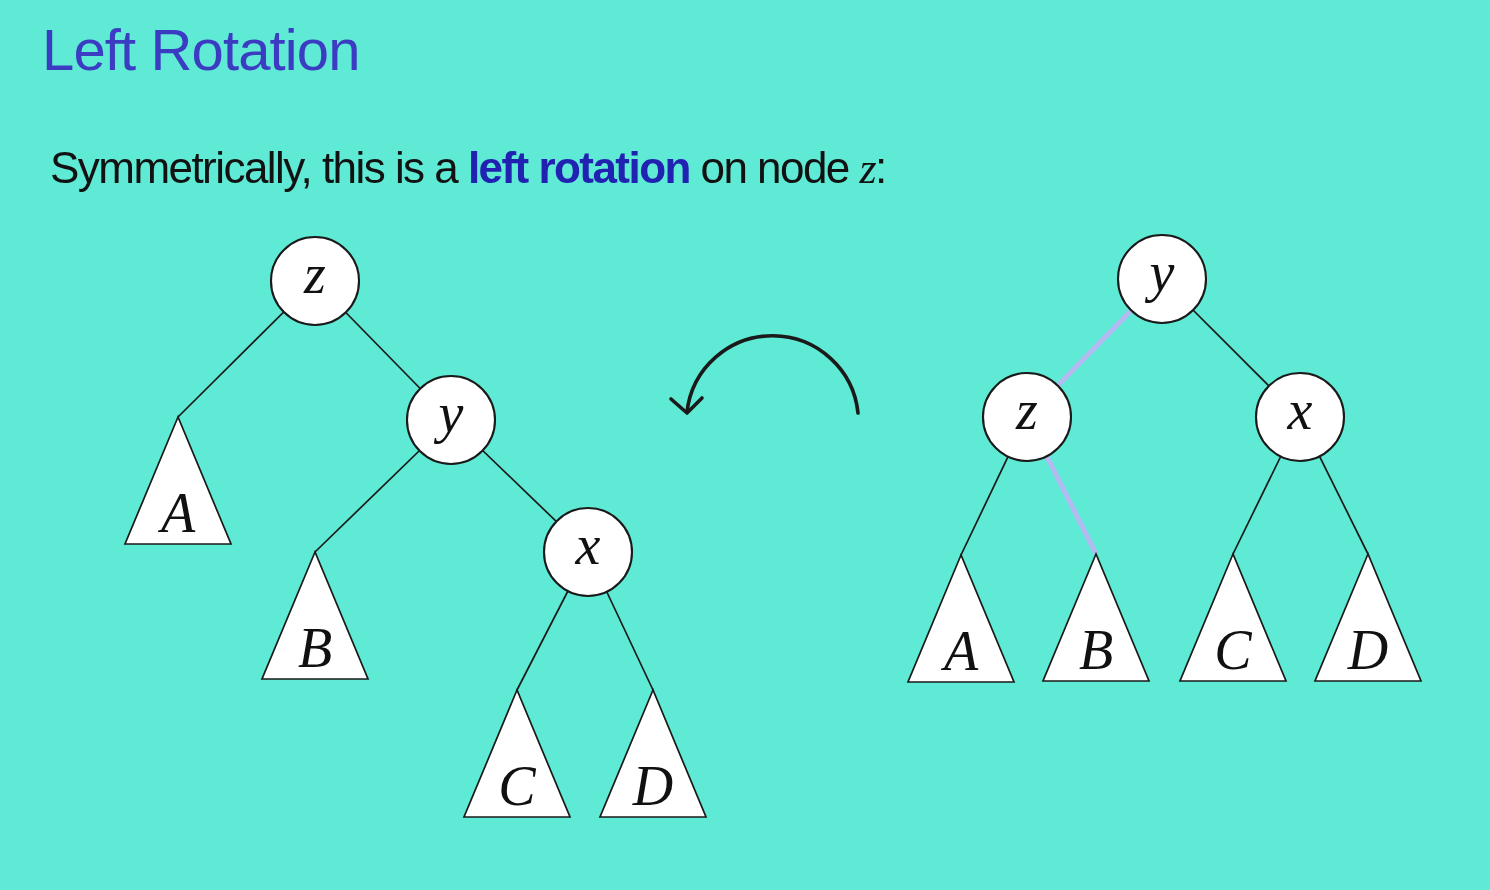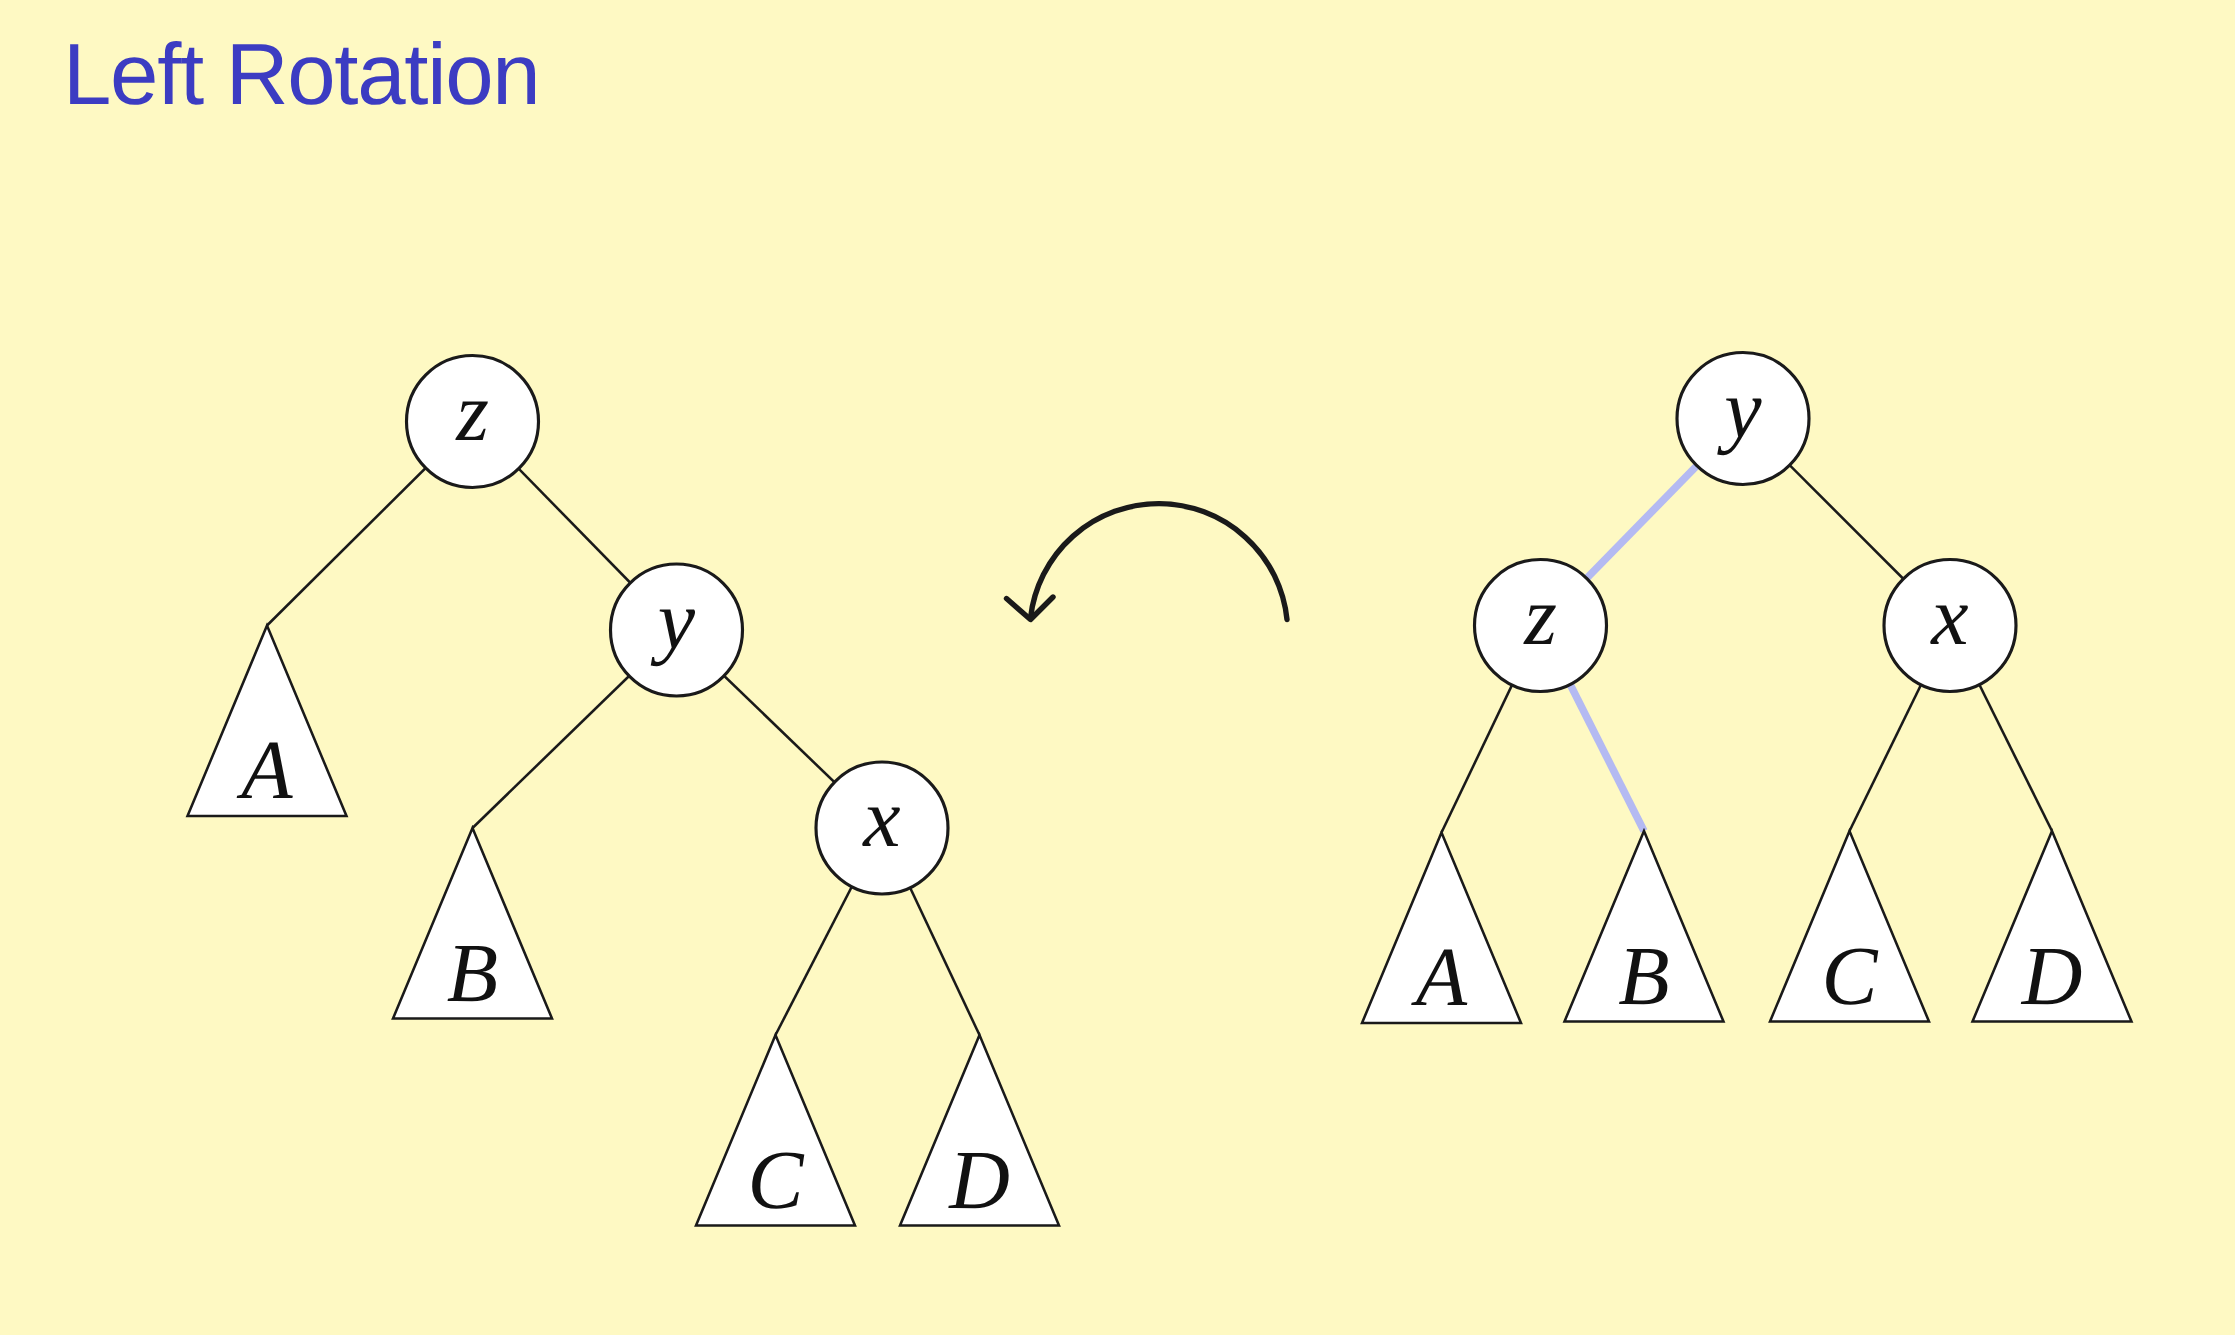--- a/index.html
+++ b/index.html
@@ -1,19 +1,19 @@
 <!DOCTYPE html>
 <html><head>
 <meta charset="utf-8">
 <style>
   html,body{margin:0;padding:0;background:#ffffff;}
   .slide{
     position:relative;
     width:1490px;height:890px;
-    background:#fef9c3;
+    background:#5eead4;
     overflow:hidden;
     font-family:"Liberation Sans",sans-serif;
   }
   .title{
     position:absolute;left:42px;top:20px;margin:0;
     font-size:58px;font-weight:normal;line-height:1.05;
     letter-spacing:-0.015em;
   }
   .sentence{
     position:absolute;left:50px;top:144px;margin:0;
@@ -28,20 +28,21 @@
     font-style:italic;
     font-size:56px;
     fill:#111111;
   }
 </style>
 </head>
 <body>
 
 <div class="slide">
   <h1 class="title" style="color: rgb(60, 60, 194);">Left Rotation</h1>
+  <p class="sentence"><span>Symmetrically, this is a </span><span class="hl" style="color: rgb(33, 33, 178);">left rotation</span><span> on node </span><span class="mathvar">z</span><span>:</span></p>
   <svg class="diagram" id="diagram" viewBox="0 0 1490 890">
       <g>
         <line x1="315" y1="281" x2="178" y2="417" stroke="#1a1a1a" stroke-width="1.7"></line>
         <line x1="315" y1="281" x2="451" y2="420" stroke="#1a1a1a" stroke-width="1.7"></line>
         <line x1="451" y1="420" x2="315" y2="552" stroke="#1a1a1a" stroke-width="1.7"></line>
         <line x1="451" y1="420" x2="588" y2="552" stroke="#1a1a1a" stroke-width="1.7"></line>
         <line x1="588" y1="552" x2="517" y2="690" stroke="#1a1a1a" stroke-width="1.7"></line>
         <line x1="588" y1="552" x2="653" y2="690" stroke="#1a1a1a" stroke-width="1.7"></line>
         <polygon points="178,417 125,544 231,544" fill="#ffffff" stroke="#1a1a1a" stroke-width="1.7"></polygon>
         <text x="178" y="532" text-anchor="middle" class="subtree-label">A</text>

